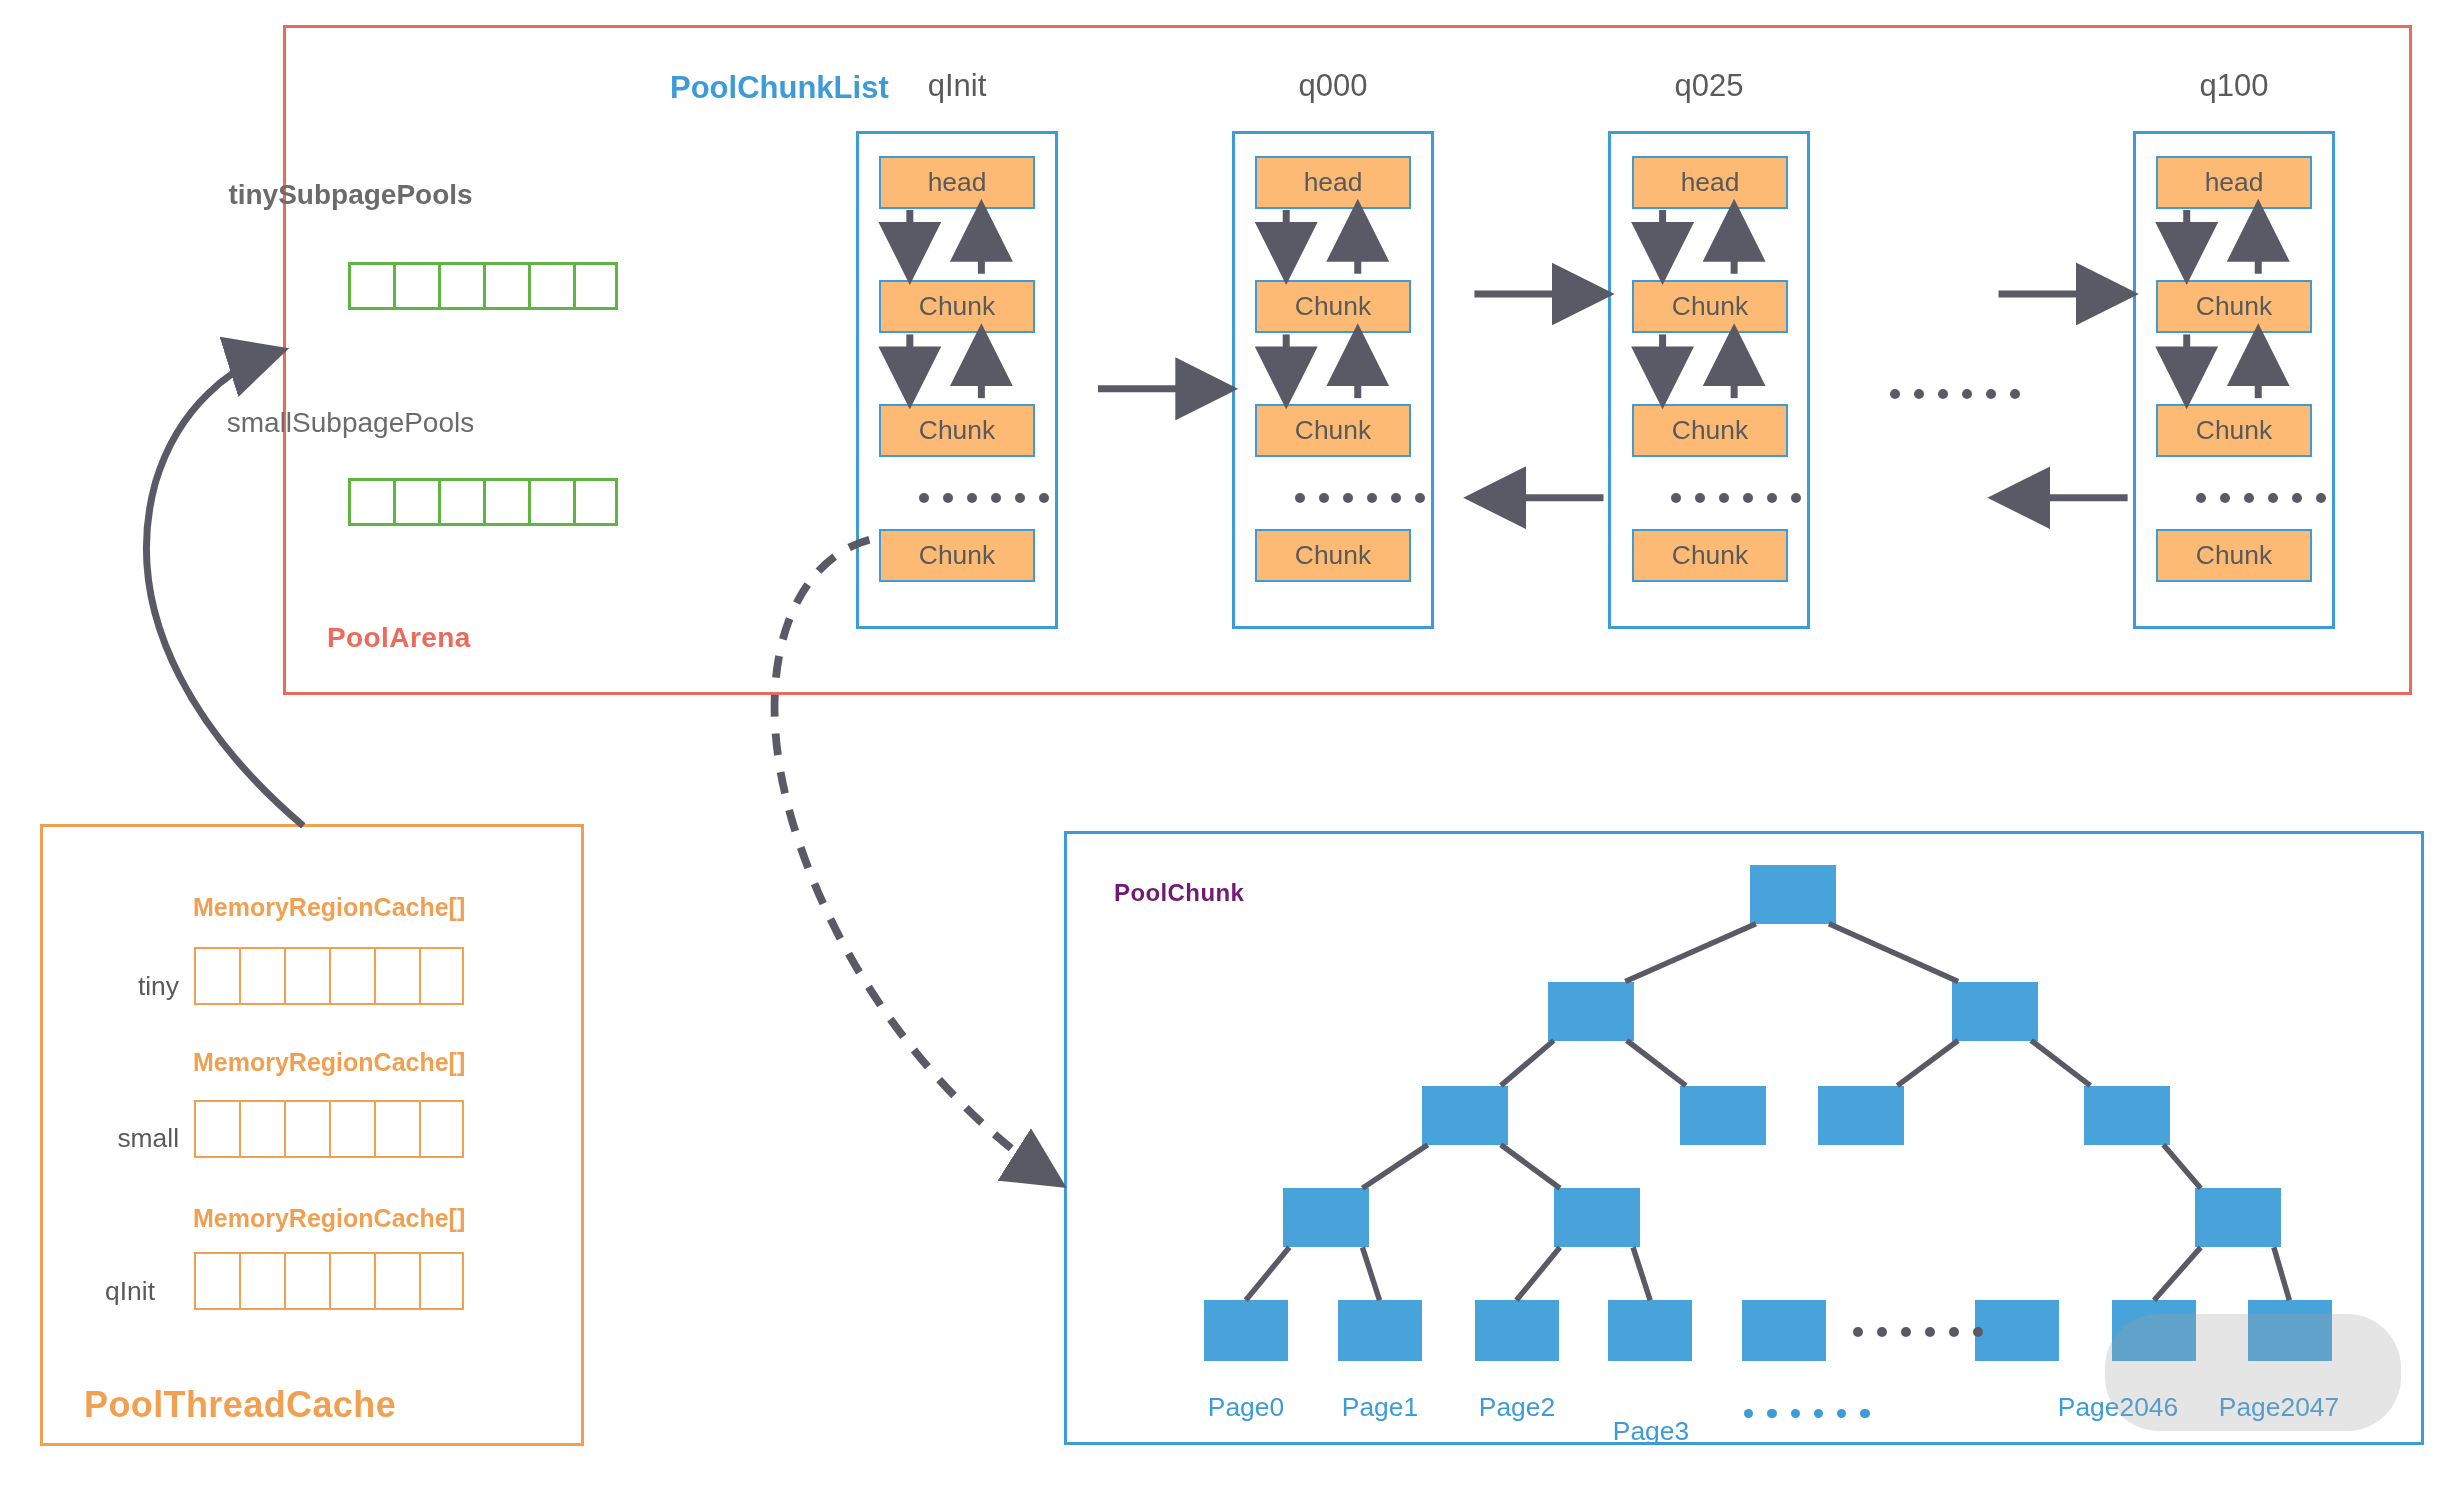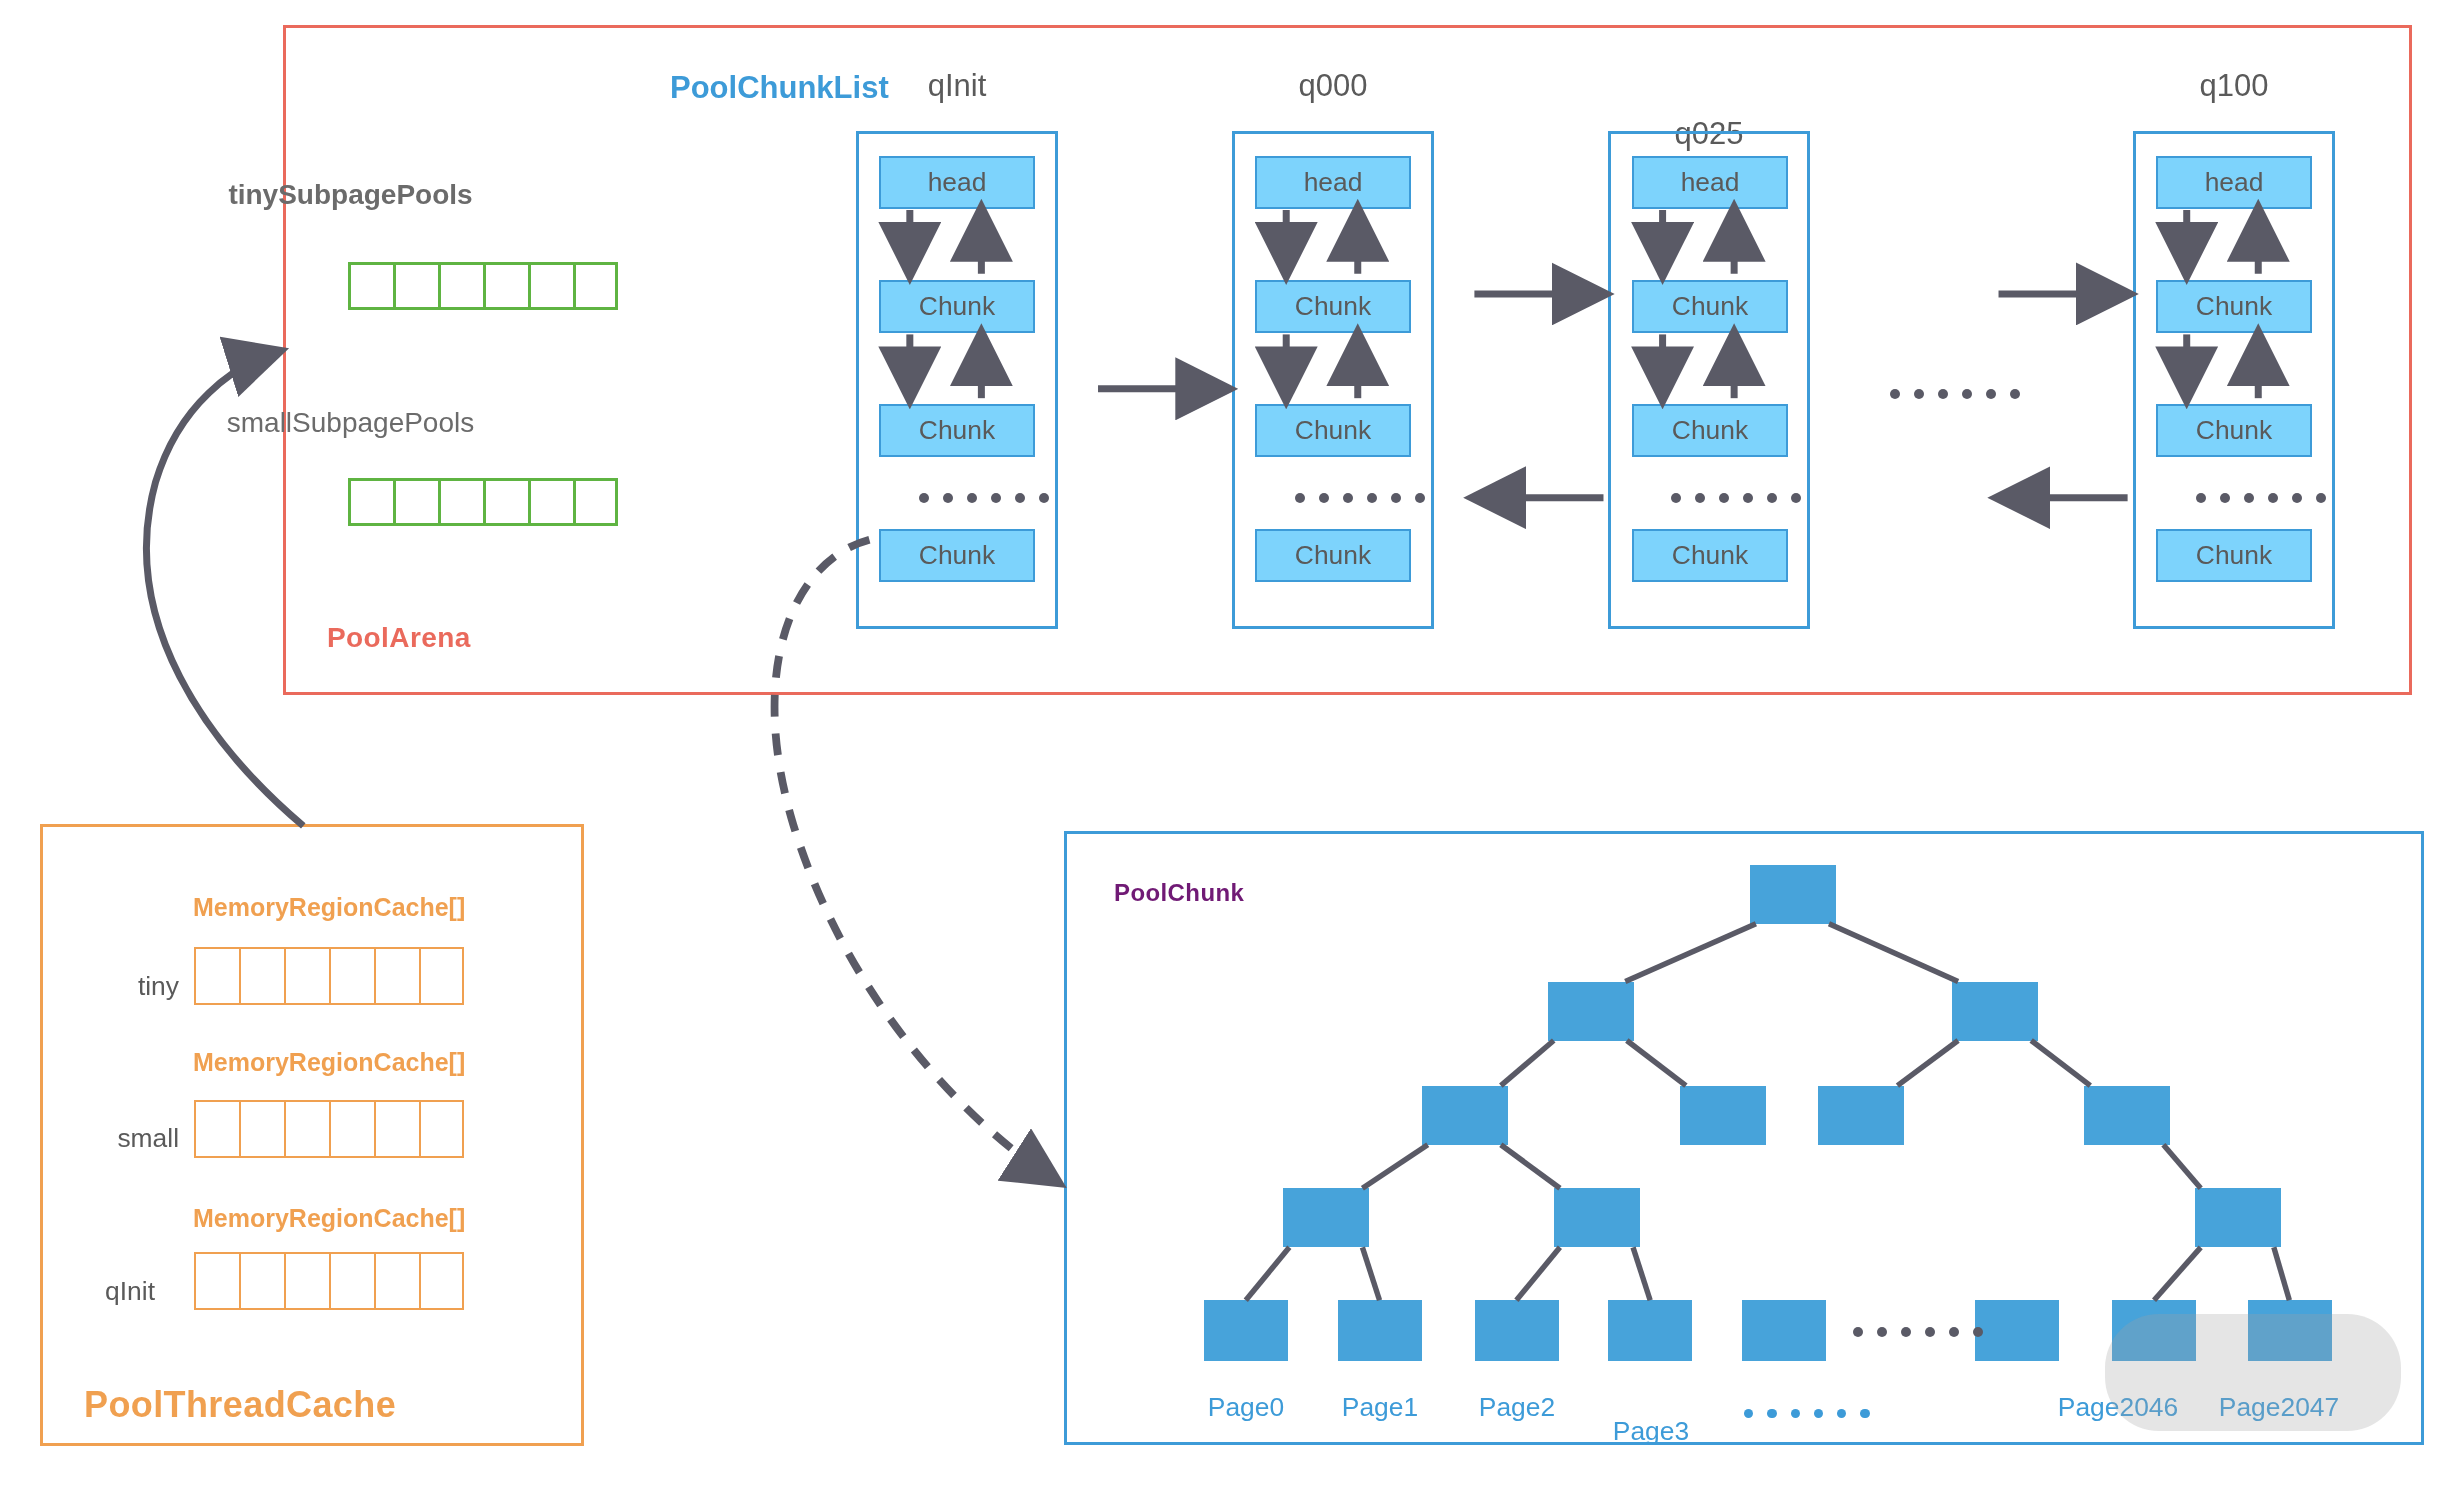--- a/index.html
+++ b/index.html
@@ -55,21 +55,21 @@
   .mrc-rowlabel{font-size:26.4px;color:#5a5a5a;text-align:right;width:93px;}
   .mrc-cells{display:flex;height:58px;}
   .mrc-cells .cell{
     width:45px;height:58px;border:2.3px solid #f0a050;border-right-width:0;box-sizing:border-box;
   }
   .mrc-cells .cell:last-child{border-right-width:2.3px;}
 
   
   .pcl-col{width:202px;height:498px;border:3.1px solid #3d9bd8;box-sizing:border-box;}
   .node-box{
-    width:156px;height:53px;border:2.3px solid #3d9bd8;box-sizing:border-box;background:#7dd3fc;
+    width:156px;height:53px;border:2.3px solid #3d9bd8;box-sizing:border-box;background:#fdba74;
     font-size:26.4px;color:#5a5a5a;display:flex;align-items:center;justify-content:center;
   }
   .dots{
     font-size:0;line-height:0;display:flex;gap:14px;align-items:center;
   }
   .dots i{display:block;width:10px;height:10px;border-radius:50%;background:#5a5a66;}
   .dots.blue i{background:#3d9bd8;width:9.3px;height:9.3px;}
 
   
   .tnode{background:#47a3da;}
@@ -112,21 +112,21 @@
     <div class="cell"></div>
     <div class="cell"></div>
     <div class="cell"></div>
     <div class="cell"></div>
   </div>
 
   <div class="abs title-pcl">PoolChunkList</div>
 
   <div class="abs col-head" style="left:856px;top:68px;text-align:center;">qInit</div>
   <div class="abs col-head" style="left:1232px;top:68px;">q000</div>
-  <div class="abs col-head" style="left:1608px;top:68px;margin-top:48px;">q025</div>
+  <div class="abs col-head" style="left:1608px;top:68px;">q025</div>
   <div class="abs col-head" style="left:2133px;top:68px;">q100</div>
 
   <div class="abs pcl-col" style="left:856px;top:131px;"></div>
   <div class="abs node-box" style="left:879px;top:156px;">head</div>
   <div class="abs node-box" style="left:879px;top:280px;">Chunk</div>
   <div class="abs node-box" style="left:879px;top:404px;">Chunk</div>
   <div class="abs dots" style="left:919px;top:493px;">
       <i></i>
       <i></i>
       <i></i>

